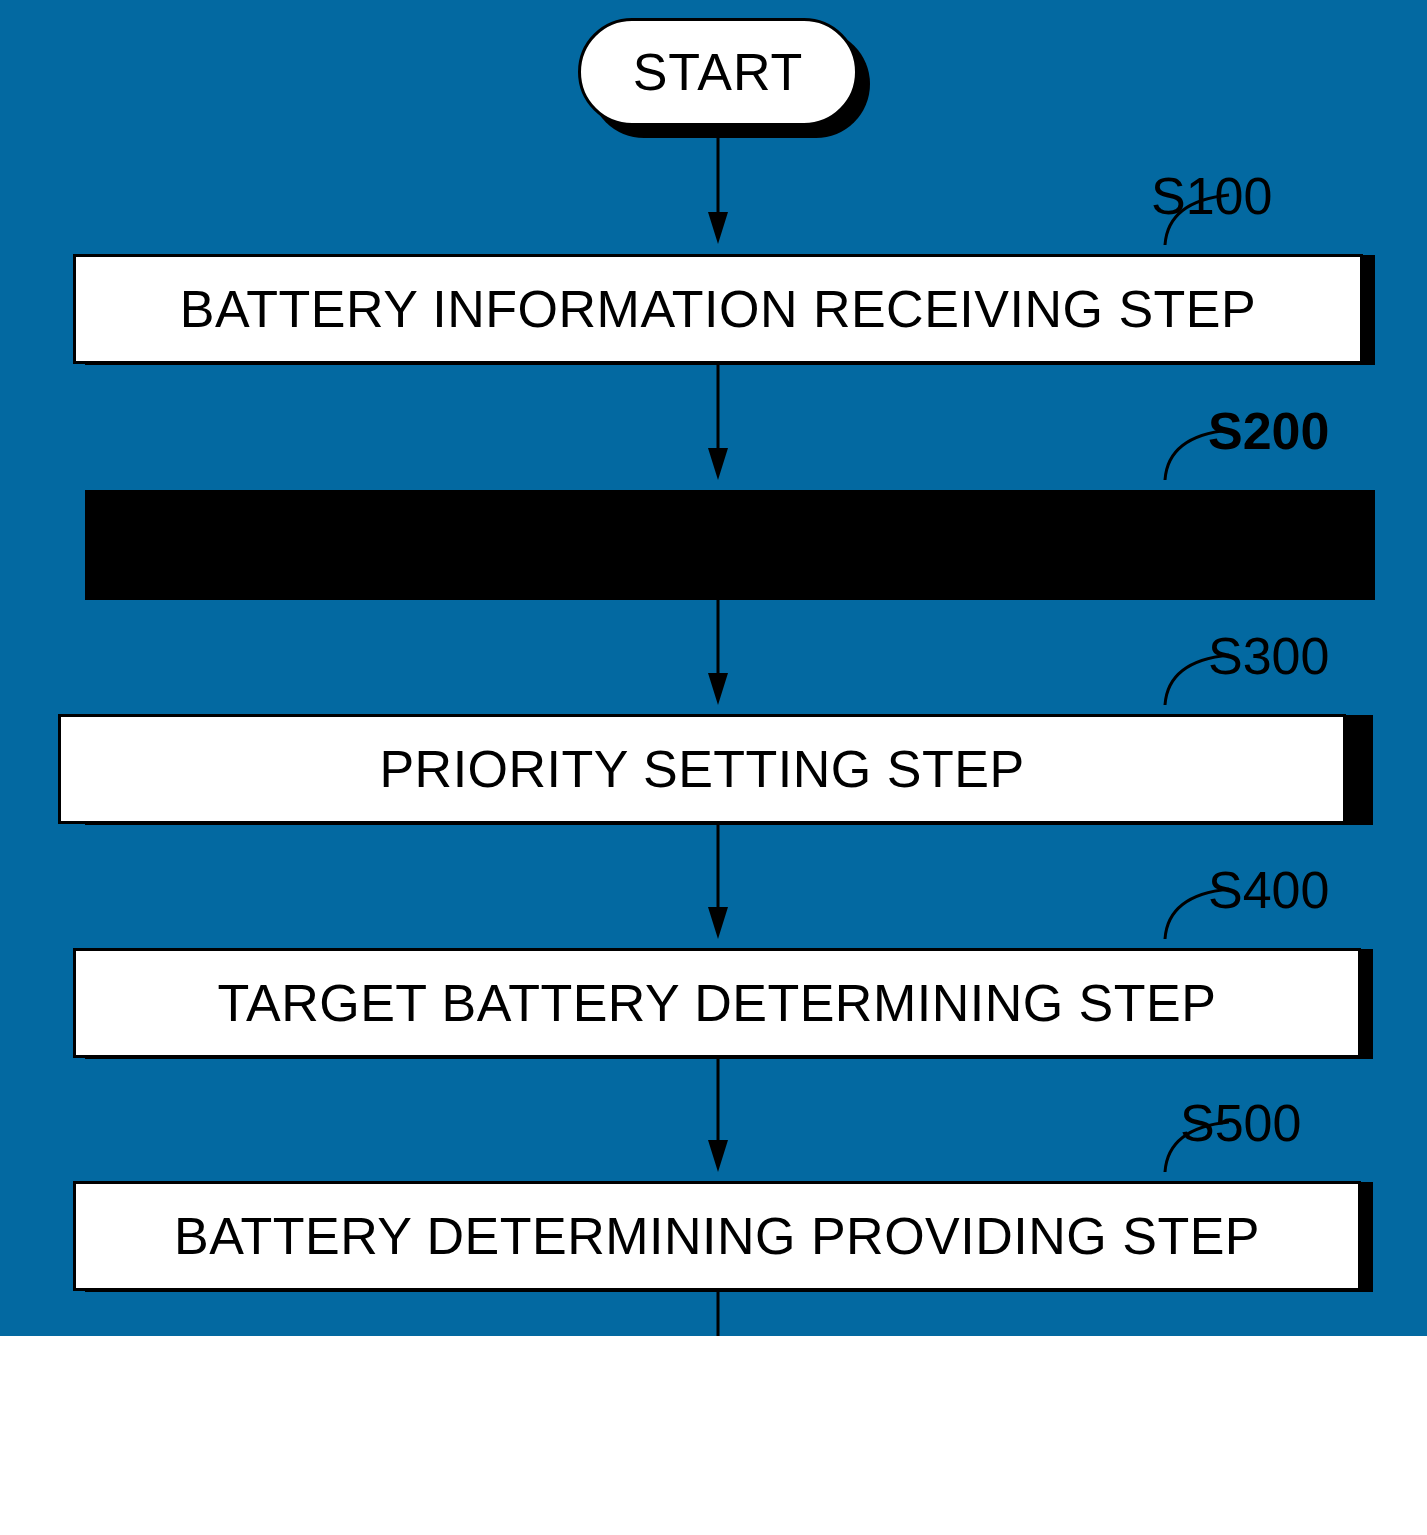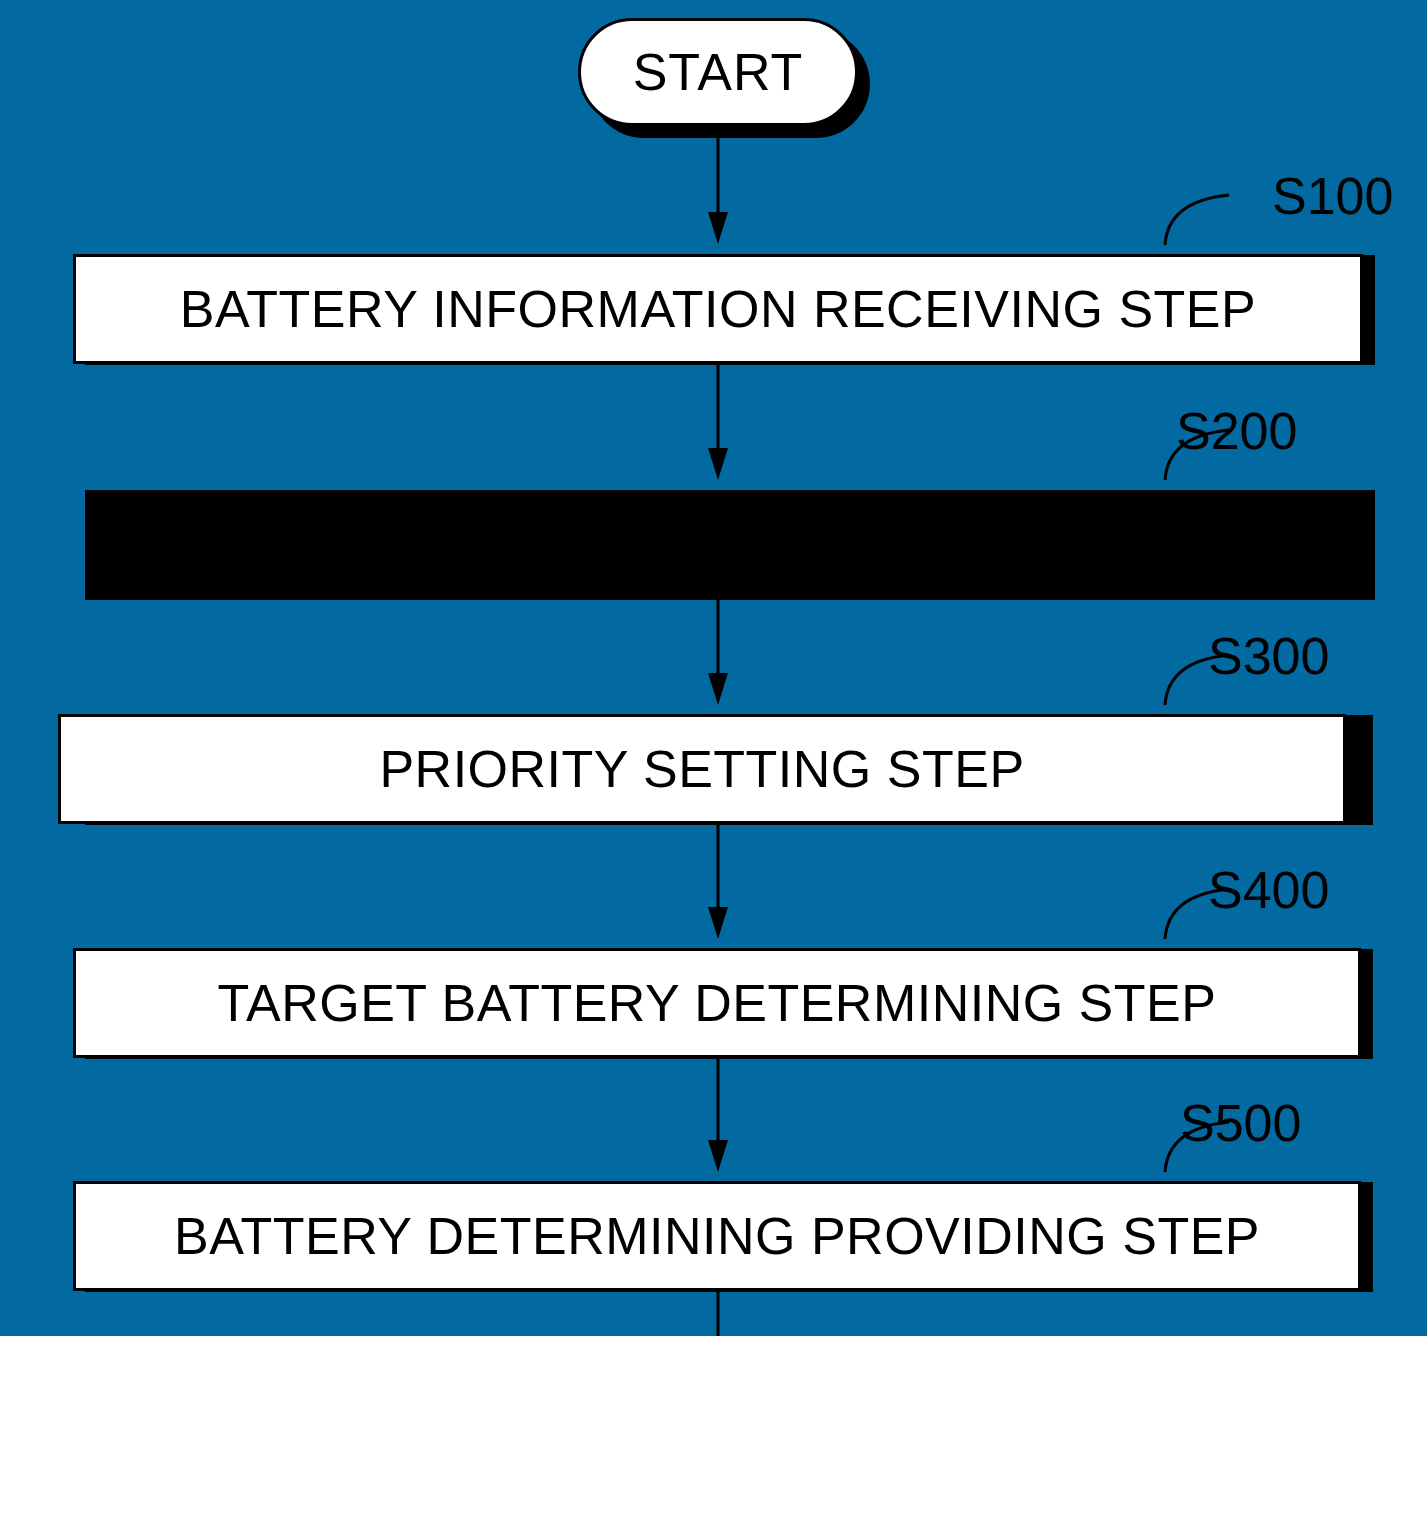--- a/index.html
+++ b/index.html
@@ -105,32 +105,32 @@
     <polygon points="20,110 10,78 30,78" fill="#000000"></polygon>
   </svg>
 
   <div class="process-shadow" style="left:85px; top:255px; width:1290px; height:110px;"></div>
   <div class="process" style="left:73px; top:243px; width:1290px; height:110px;">
     <span class="process-label">BATTERY INFORMATION RECEIVING STEP</span>
   </div>
   <svg class="leader" style="left:1155px; top:185px; width:80px; height:62px;" viewBox="0 0 80 62">
     <path d="M 10 60 C 12 30, 34 14, 74 10" stroke="#000000" stroke-width="3" fill="none"></path>
   </svg>
-  <div class="step-ref" style="left:1272px; top:170px;">S100</div>
+  <div class="step-ref" style="left:1151px; top:170px;">S100</div>
 
   <svg class="connector" style="left:698px; top:364px; width:40px; height:118px;" viewBox="0 0 40 118">
     <line x1="20" y1="0" x2="20" y2="92" stroke="#000000" stroke-width="3"></line>
     <polygon points="20,116 10,84 30,84" fill="#000000"></polygon>
   </svg>
 
   <div class="process-shadow" style="left:85px; top:490px; width:1290px; height:110px;"></div>
   <svg class="leader" style="left:1155px; top:420px; width:80px; height:62px;" viewBox="0 0 80 62">
     <path d="M 10 60 C 12 30, 34 14, 74 10" stroke="#000000" stroke-width="3" fill="none"></path>
   </svg>
-  <div class="step-ref" style="left:1176px; top:405px;">S200</div>
+  <div class="step-ref" style="left:1208px; top:405px;font-weight:bold;">S200</div>
 
   <svg class="connector" style="left:698px; top:599px; width:40px; height:108px;" viewBox="0 0 40 108">
     <line x1="20" y1="0" x2="20" y2="82" stroke="#000000" stroke-width="3"></line>
     <polygon points="20,106 10,74 30,74" fill="#000000"></polygon>
   </svg>
 
   <div class="process-shadow" style="left:85px; top:715px; width:1288px; height:110px;"></div>
   <div class="process" style="left:58px; top:703px; width:1288px; height:110px;">
     <span class="process-label">PRIORITY SETTING STEP</span>
   </div>

